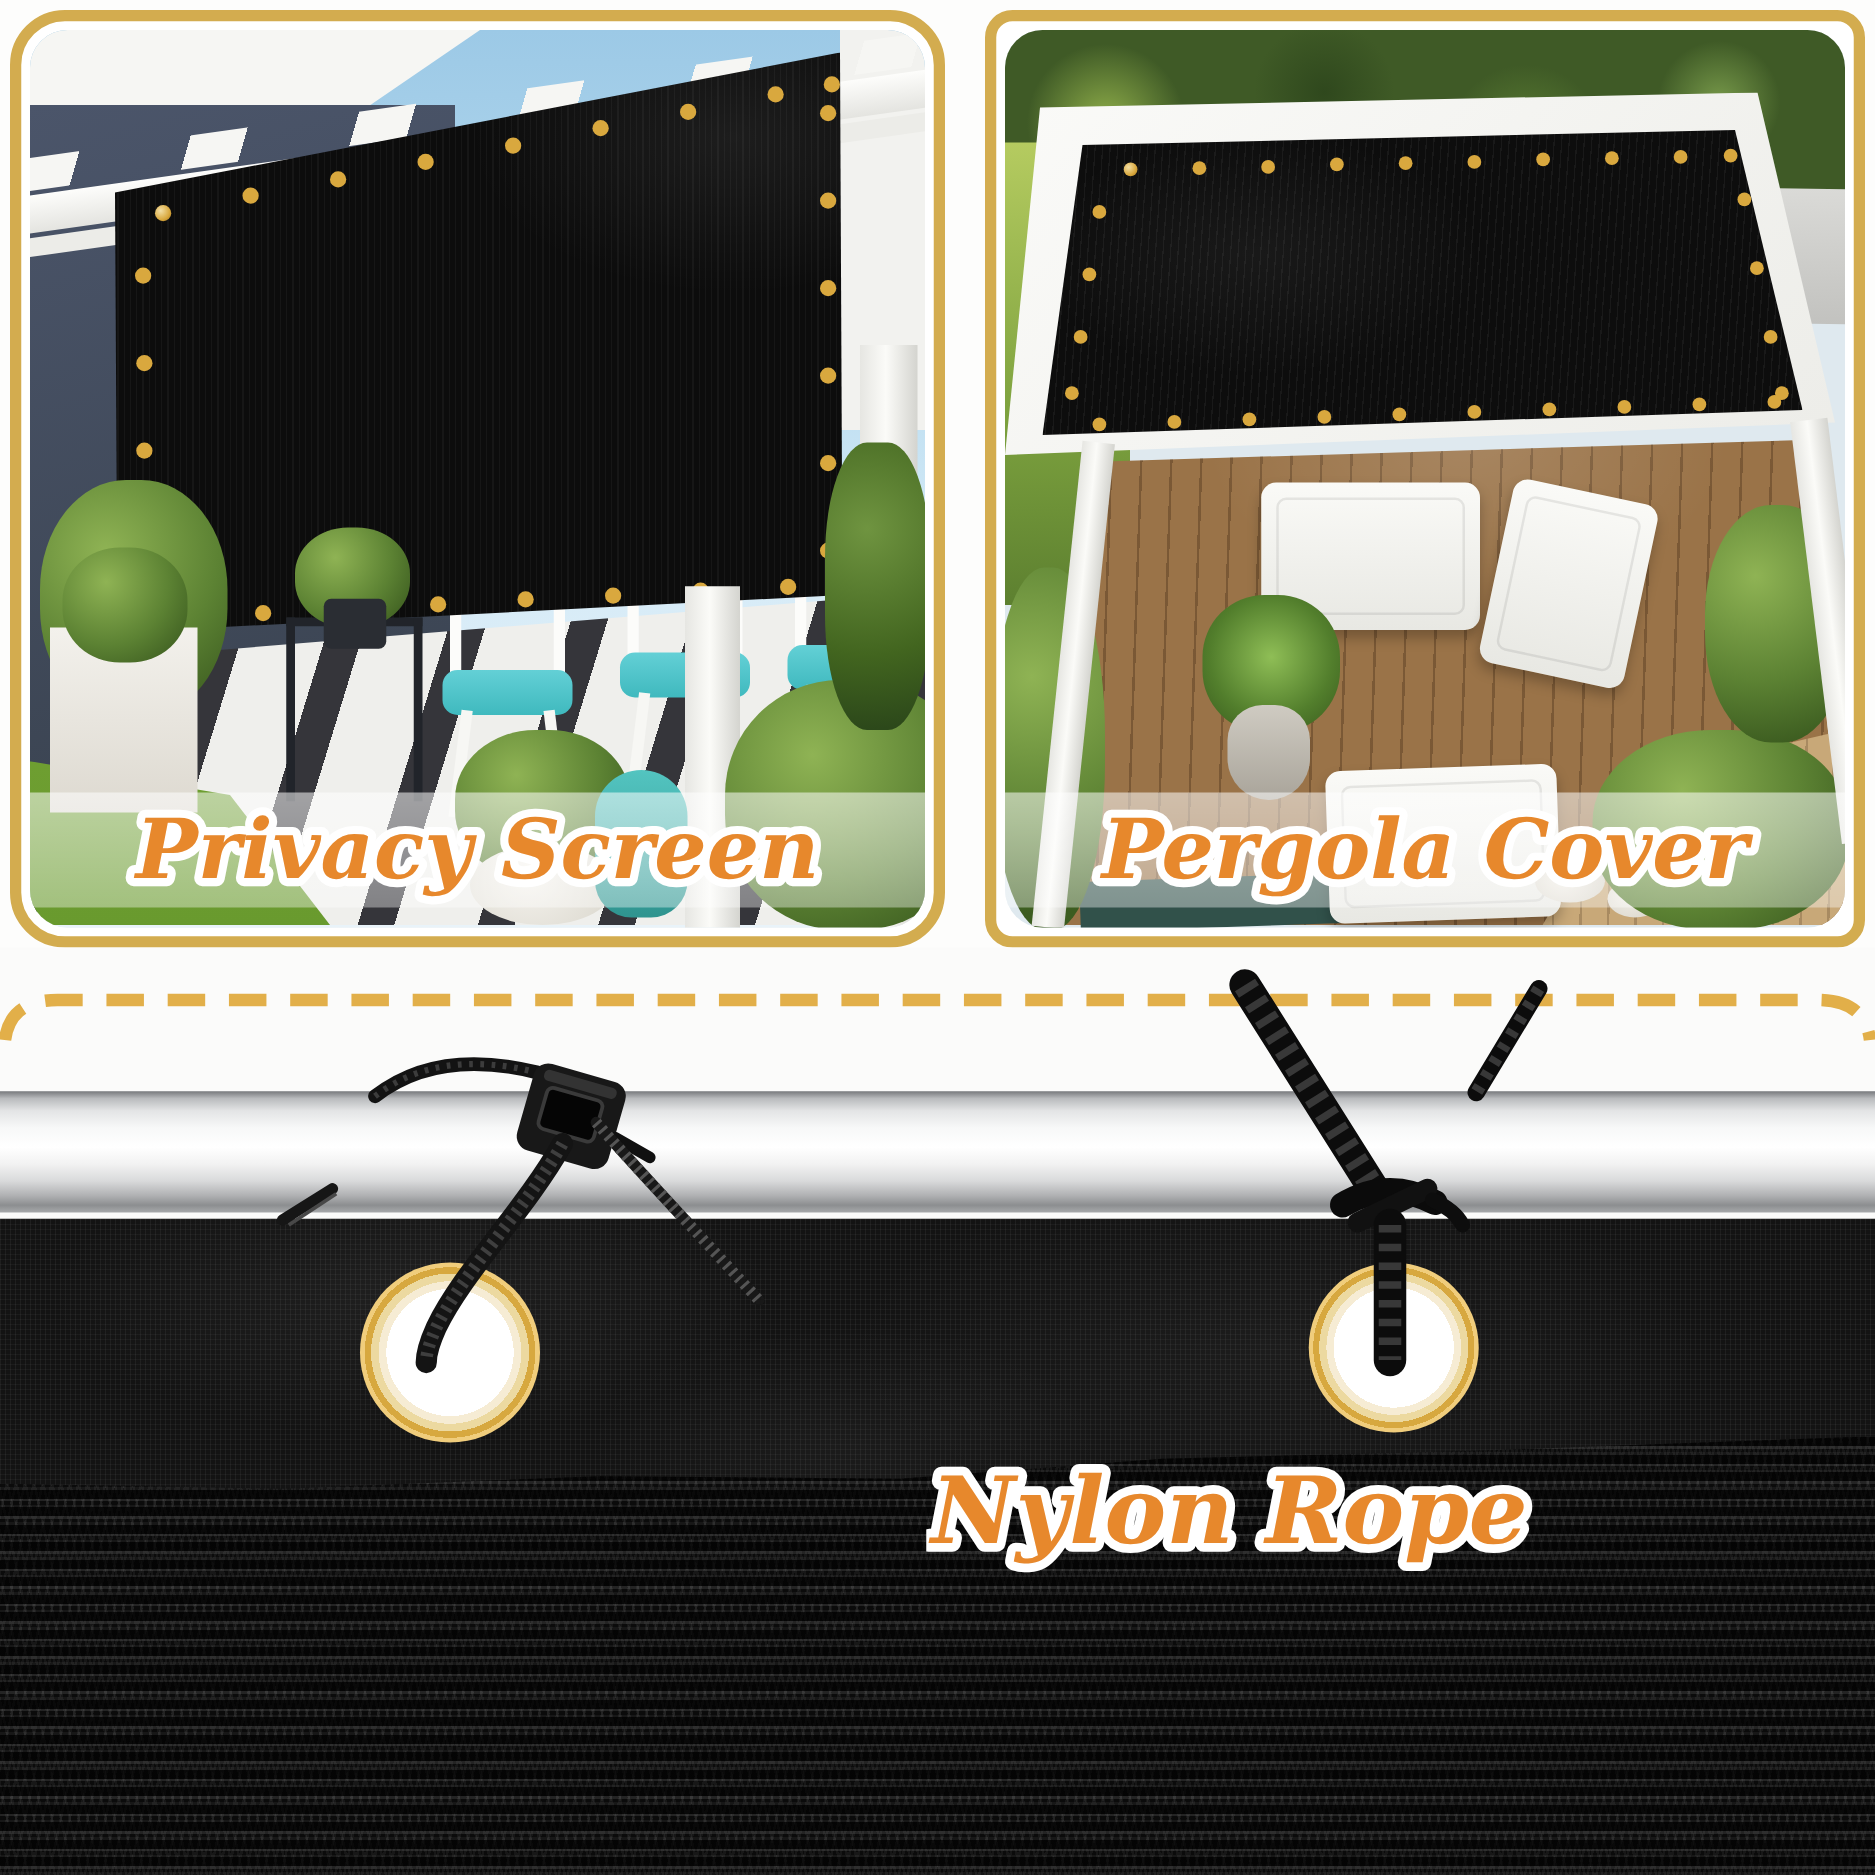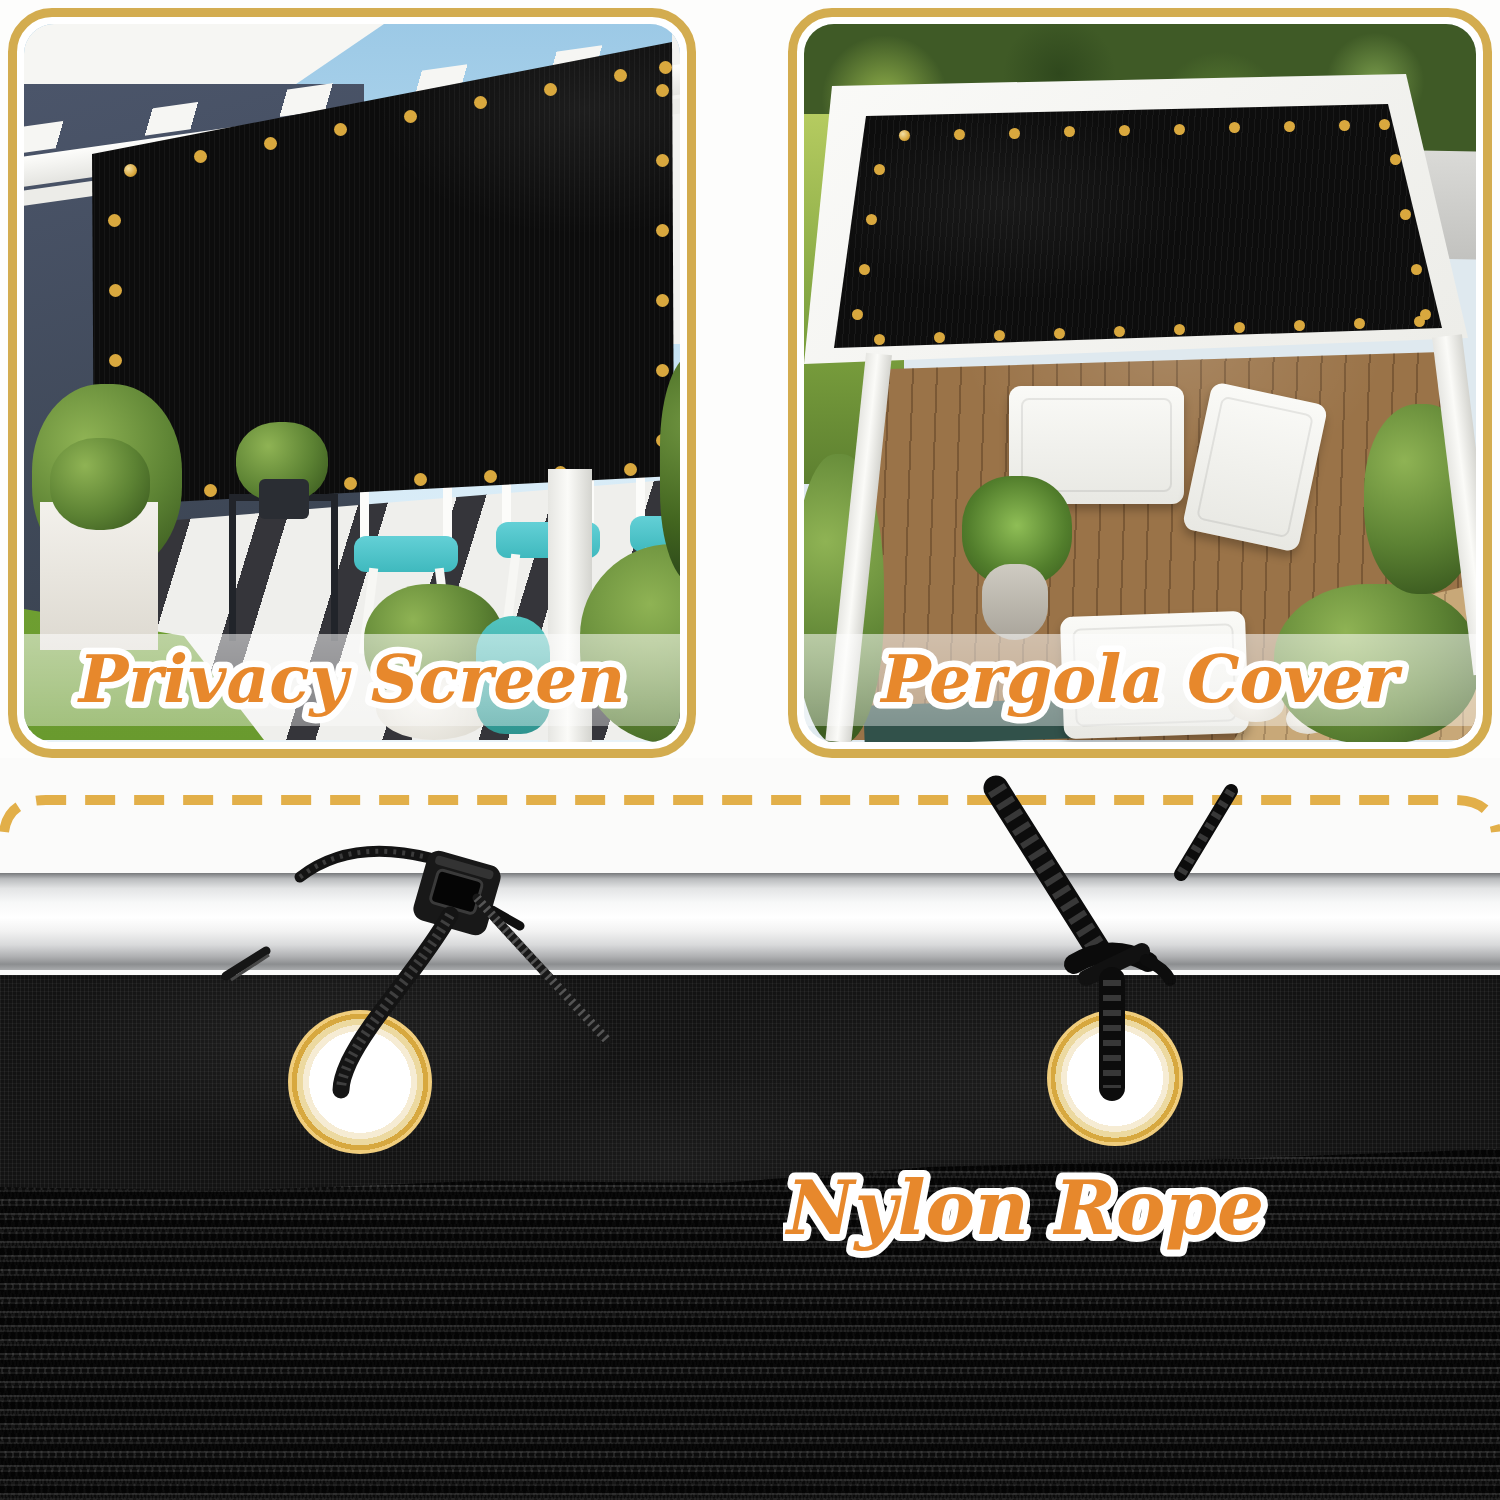--- a/index.html
+++ b/index.html
@@ -3,22 +3,22 @@
 <meta charset="utf-8">
 <style>
   html,body{margin:0;padding:0;background:#ffffff;}
   body{width:1500px;height:1500px;position:relative;font-family:"DejaVu Serif",serif;overflow:hidden;}
   .abs{position:absolute;}
   .stage{position:absolute;inset:0;background:#fdfdfc;}
 
   
   .panel{position:absolute;top:8px;height:750px;border:9px solid var(--panel-border-gold,#d3ac4f);
          border-radius:44px;background:#fff;box-sizing:border-box;}
-  .panel-left{left:8px;width:688px;}
-  .panel-right{left:788px;width:704px;}
+  .panel-left{left:8px;width:748px;}
+  .panel-right{left:788px;width:704px;border-radius:22px;}
   .photo{position:absolute;inset:7px;border-radius:30px;overflow:hidden;background:#dfe9ef;}
 
   .caption{position:absolute;left:0;right:0;bottom:16px;height:92px;z-index:40;
            background:linear-gradient(180deg,rgba(255,255,255,.54),rgba(255,255,255,.38));}
   .cap-svg{width:100%;height:100%;display:block;}
   .cap-text{font-family:"DejaVu Serif",serif;font-style:italic;font-weight:700;font-size:66px;
             fill:var(--label-orange,#E7882C);stroke:var(--label-outline,#fff);stroke-width:13px;
             paint-order:stroke fill;stroke-linejoin:round;}
   .big-label-text{font-family:"DejaVu Serif",serif;font-style:italic;font-weight:700;font-size:74px;
             fill:var(--label-orange,#E7882C);stroke:var(--label-outline,#fff);stroke-width:14px;
@@ -138,21 +138,21 @@
          rgba(255,255,255,.05) 5px 7px,rgba(0,0,0,.6) 7px 14px),
        repeating-linear-gradient(78deg,rgba(255,255,255,.05) 0 2px,transparent 2px 7px),
        repeating-linear-gradient(-78deg,rgba(255,255,255,.05) 0 2px,transparent 2px 7px);}
   .grommet{position:absolute;border-radius:50%;
      background:radial-gradient(circle,#ffffff 0 50%,#f6ecd4 50% 56%,#ecd9a0 56% 62%,#d7a83f 62% 67%,
        #f0cd7c 67% 72%,#d39a31 72% 82%,#c0821f 82% 88%,#a96f15 88% 93%,#7d560e 93% 97%,rgba(60,40,0,0) 97%);}
   .grommet-left{left:288px;top:252px;width:144px;height:144px;}
   .grommet-right{left:1047px;top:252px;width:136px;height:136px;}
   .overlay-svg{position:absolute;inset:0;width:1500px;height:742px;}
   .label-zip{position:absolute;left:10px;top:392px;width:380px;height:115px;z-index:5;}
-  .label-rope{position:absolute;left:783px;top:392px;width:485px;height:115px;z-index:5;text-align:right;}
+  .label-rope{position:absolute;left:741px;top:392px;width:485px;height:115px;z-index:5;text-align:right;}
   .dash{stroke:var(--dash-gold,#e2af49);stroke-width:10;fill:none;stroke-dasharray:30 19;}
 </style>
 </head>
 <body>
 
 <div class="stage">
 
   <section class="panel panel-left">
     <div class="photo">
       <div class="abs sky"></div>

